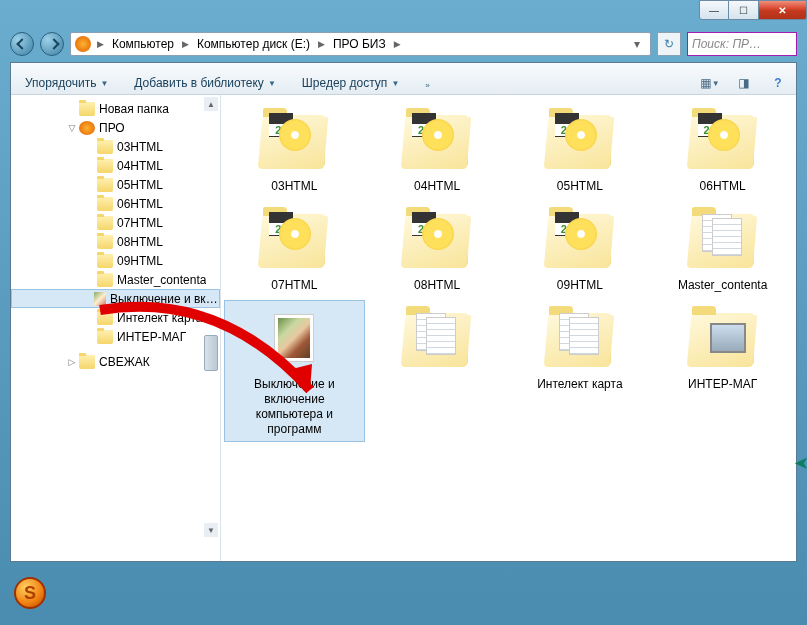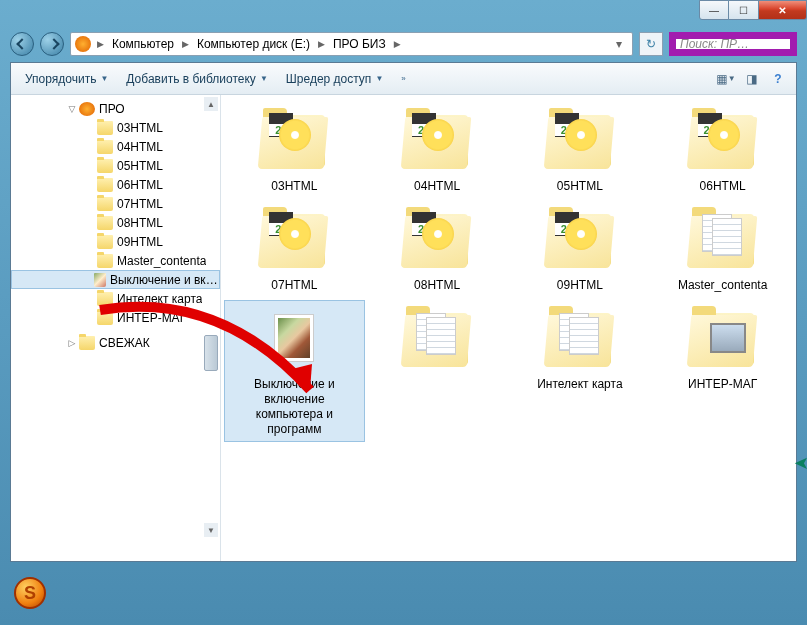--- a/index.html
+++ b/index.html
@@ -64,37 +64,37 @@
     margin-right:4px;
   }
   .bc-seg { padding:0 6px; white-space:nowrap; display:flex; align-items:center;}
   .bc-arrow { color:#666; font-size:9px; padding:0 2px;}
   .bc-drop { margin-left:auto; color:#666; padding:0 6px;}
   .refresh {
     width:24px; height:24px; background:#eef4f8; border:1px solid #8aa0b3;
     display:flex; align-items:center; justify-content:center; color:#3a7fa5;
   }
   .searchbox {
-    width:128px; height:24px; background:#fff; border:7px solid #a21caf;
+    width:110px; height:24px; background:#fff; border:1px solid #a21caf;
     display:flex; align-items:center; padding:0 4px; color:#888; font-style:italic;
   }
   
   .inner {
     margin: 2px 10px 2px 10px;
     background:#fff;
     border:1px solid #5a7a94;
     height: 500px;
     display:flex; flex-direction:column;
   }
   
   .toolbar {
     height:32px;
     background: linear-gradient(to bottom,#f9fbfd,#e4edf3);
     border-bottom:1px solid #c8d5df;
-    display:flex; align-items:center; padding:0 6px; gap:2px;
+    display:flex; align-items:flex-end; padding:0 6px; gap:10px;
   }
   .tbtn {
     padding:4px 8px; color:#1a405c; display:flex; align-items:center; gap:4px;
     border-radius:2px;
   }
   .tbtn .dd { font-size:8px; color:#38658a;}
   .tspacer { flex:1; }
   .tool-icon {
     width:24px; height:22px; display:flex; align-items:center; justify-content:center;
     border:1px solid transparent; color:#4a6a84;
@@ -283,20 +283,25 @@
     <div class="tool-icon">◨</div>
     <div class="tool-icon" style="color:#3a7fd0;font-weight:bold">?</div>
   </div>
 
   <div class="split">
 
     <div class="tree" id="tree">
       <div class="tree-scroll-up">▲</div>
       <div class="tree-thumb"></div>
       <div class="tree-scroll-dn">▼</div>
+    <div class="node ind2">
+          <span class="exp"></span>
+          <span class="ficon "></span>
+          <span class="lbl">Новая папка</span>
+        </div>
         <div class="node ind2">
           <span class="exp">▽</span>
           <span class="ficon redball"></span>
           <span class="lbl">ПРО</span>
         </div>
         <div class="node ind3">
           <span class="exp"></span>
           <span class="ficon "></span>
           <span class="lbl">03HTML</span>
         </div>

